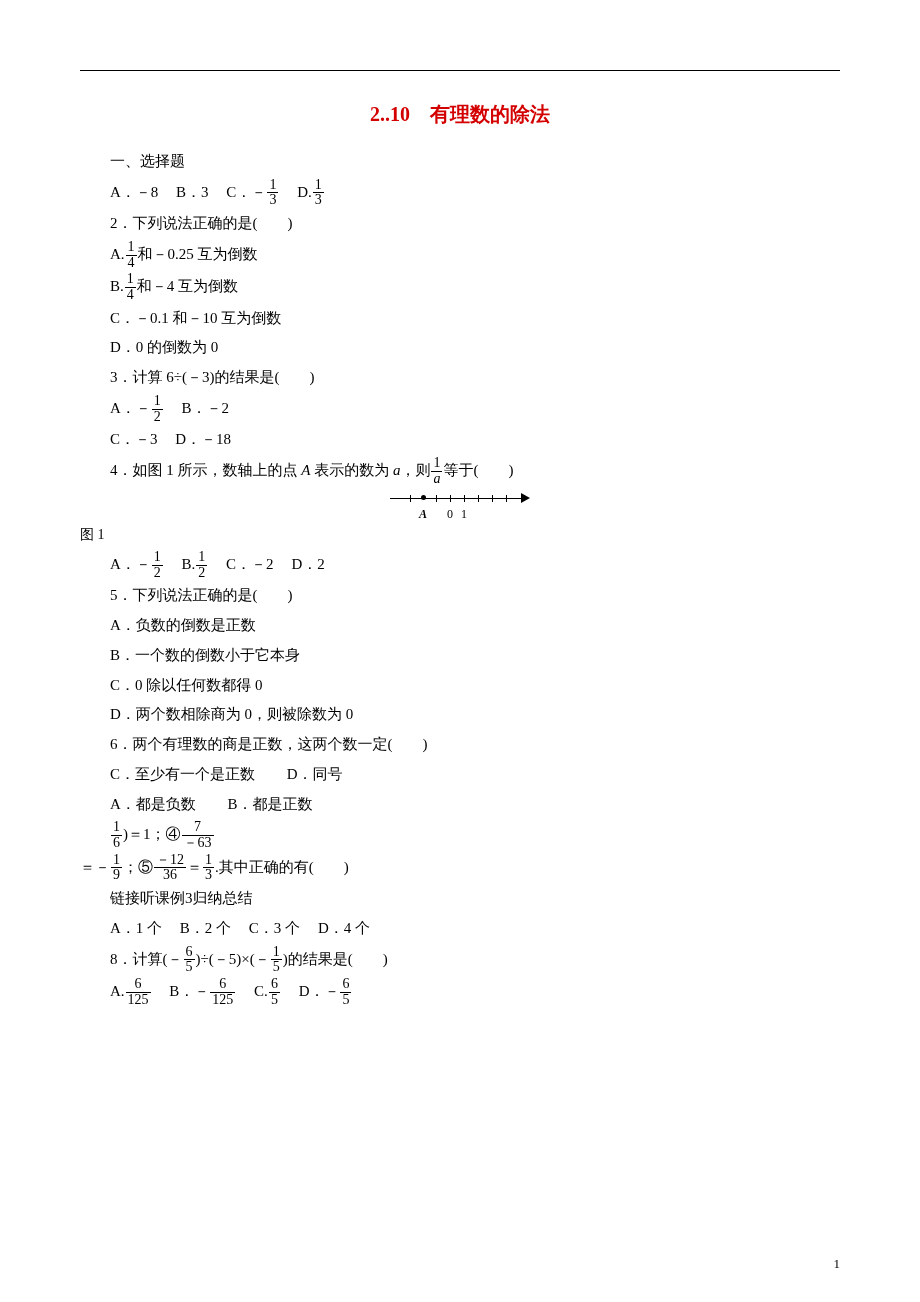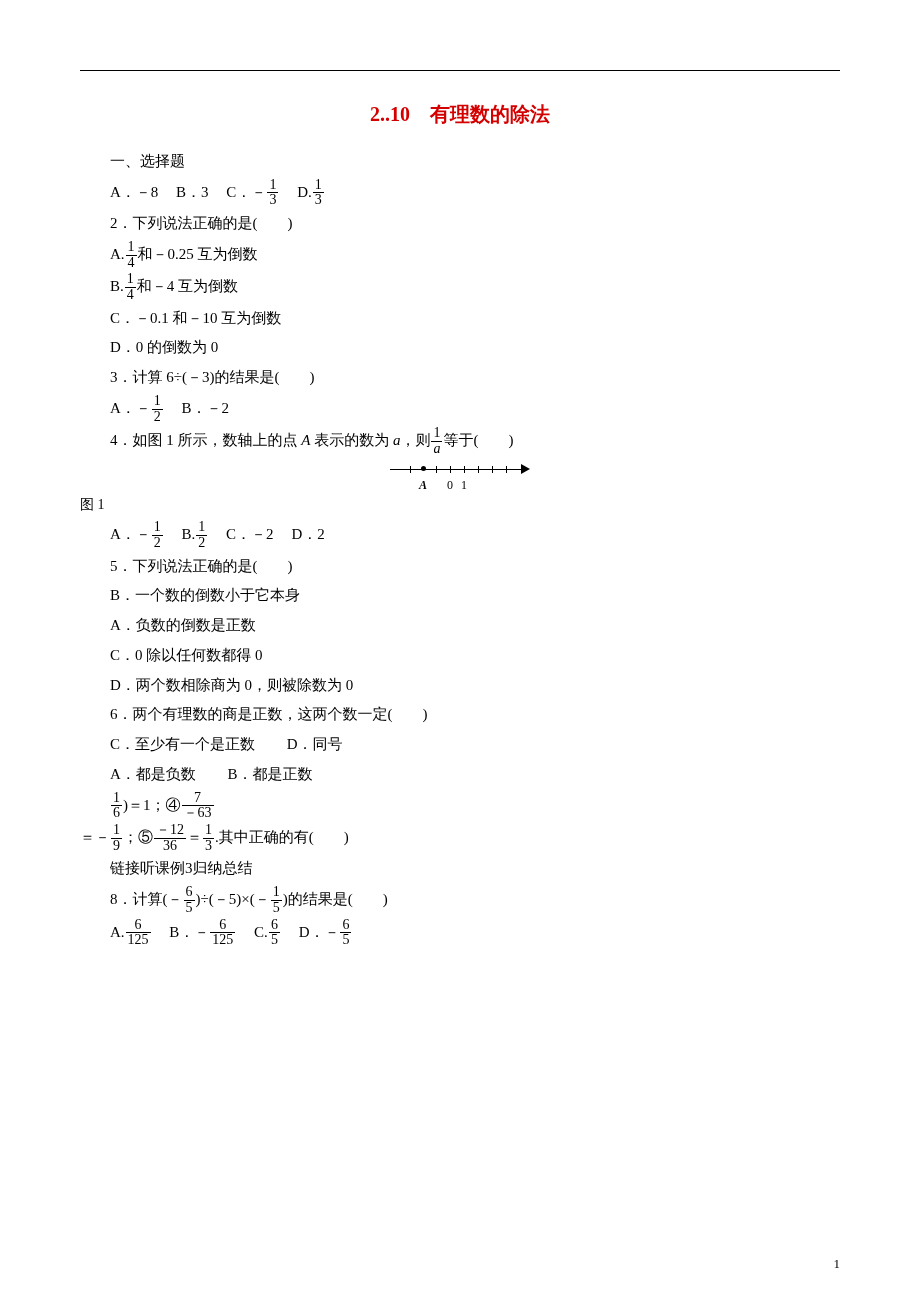--- a/index.html
+++ b/index.html
@@ -128,20 +128,24 @@
     <div class="line indent1">
       <span>B.</span><span class="frac"><span class="num">1</span><span class="den">4</span></span><span>和－4 互为倒数</span>
     </div>
     <div class="line indent1">C．－0.1 和－10 互为倒数</div>
     <div class="line indent1">D．0 的倒数为 0</div>
 
     <div class="line indent1">3．计算 6÷(－3)的结果是(　　)</div>
     <div class="line indent1">
       <span>A．－</span><span class="frac"><span class="num">1</span><span class="den">2</span></span><span class="opt-gap"></span>
       <span>B．－2</span>
+    </div>
+    <div class="line indent1">
+      <span>C．－3</span><span class="opt-gap"></span>
+      <span>D．－18</span>
     </div>
 
     <div class="line indent1">
       <span>4．如图 1 所示，数轴上的点 </span><span class="italic">A</span><span> 表示的数为 </span><span class="italic">a</span><span>，则</span><span class="frac"><span class="num">1</span><span class="den italic">a</span></span><span>等于(　　)</span>
     </div>
     <div class="fig-wrap">
       <span class="numline">
         <span class="axis"></span>
         <span class="arrow"></span>
         <span class="dot" style="left:33px;"></span>
@@ -159,42 +163,48 @@
     </div>
     <div class="fig-caption">图 1</div>
     <div class="line indent1">
       <span>A．－</span><span class="frac"><span class="num">1</span><span class="den">2</span></span><span class="opt-gap"></span>
       <span>B.</span><span class="frac"><span class="num">1</span><span class="den">2</span></span><span class="opt-gap"></span>
       <span>C．－2</span><span class="opt-gap"></span>
       <span>D．2</span>
     </div>
 
     <div class="line indent1">5．下列说法正确的是(　　)</div>
+    <div class="line indent1">A．负数的倒数是正数</div>
     <div class="line indent1">B．一个数的倒数小于它本身</div>
-    <div class="line indent1">A．负数的倒数是正数</div>
     <div class="line indent1">C．0 除以任何数都得 0</div>
     <div class="line indent1">D．两个数相除商为 0，则被除数为 0</div>
 
     <div class="line indent1">6．两个有理数的商是正数，这两个数一定(　　)</div>
     <div class="line indent1">
       <span>C．至少有一个是正数</span><span class="opt-gap"></span><span class="opt-gap"></span>
       <span>D．同号</span>
     </div>
     <div class="line indent1">
       <span>A．都是负数</span><span class="opt-gap"></span><span class="opt-gap"></span>
       <span>B．都是正数</span>
     </div>
 
     <div class="line indent1">
       <span class="frac"><span class="num">1</span><span class="den">6</span></span><span>)＝1；④</span><span class="frac"><span class="num">7</span><span class="den">－63</span></span>
     </div>
     <div class="line indent0">
       <span>＝－</span><span class="frac"><span class="num">1</span><span class="den">9</span></span><span>；⑤</span><span class="frac"><span class="num">－12</span><span class="den">36</span></span><span>＝</span><span class="frac"><span class="num">1</span><span class="den">3</span></span><span>.其中正确的有(　　)</span>
     </div>
     <div class="line indent1">链接听课例3归纳总结</div>
+    <div class="line indent1">
+      <span>A．1 个</span><span class="opt-gap"></span>
+      <span>B．2 个</span><span class="opt-gap"></span>
+      <span>C．3 个</span><span class="opt-gap"></span>
+      <span>D．4 个</span>
+    </div>
 
     <div class="line indent1">
       <span>8．计算(－</span><span class="frac"><span class="num">6</span><span class="den">5</span></span><span>)÷(－5)×(－</span><span class="frac"><span class="num">1</span><span class="den">5</span></span><span>)的结果是(　　)</span>
     </div>
     <div class="line indent1">
       <span>A.</span><span class="frac"><span class="num">6</span><span class="den">125</span></span><span class="opt-gap"></span>
       <span>B．－</span><span class="frac"><span class="num">6</span><span class="den">125</span></span><span class="opt-gap"></span>
       <span>C.</span><span class="frac"><span class="num">6</span><span class="den">5</span></span><span class="opt-gap"></span>
       <span>D．－</span><span class="frac"><span class="num">6</span><span class="den">5</span></span>
     </div>

